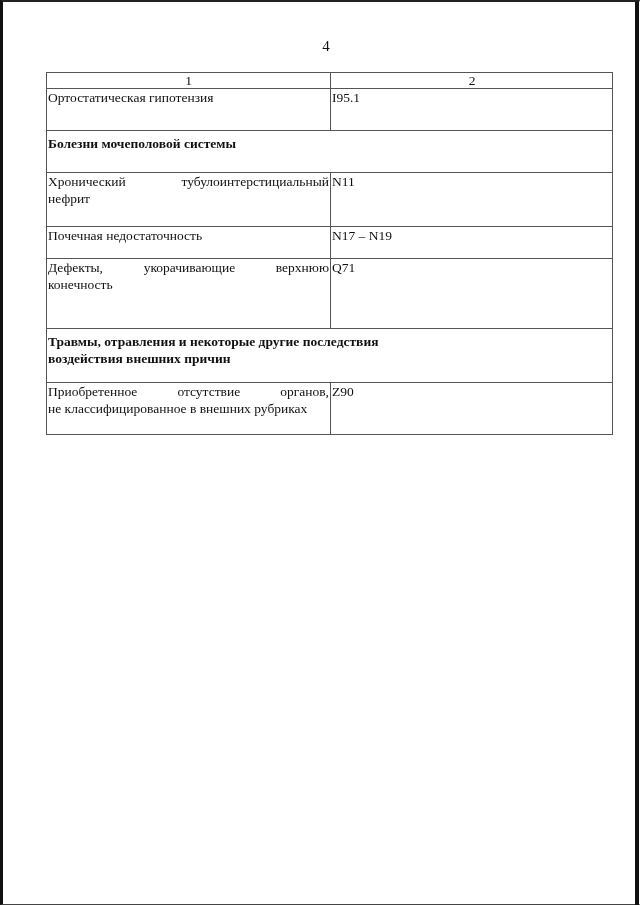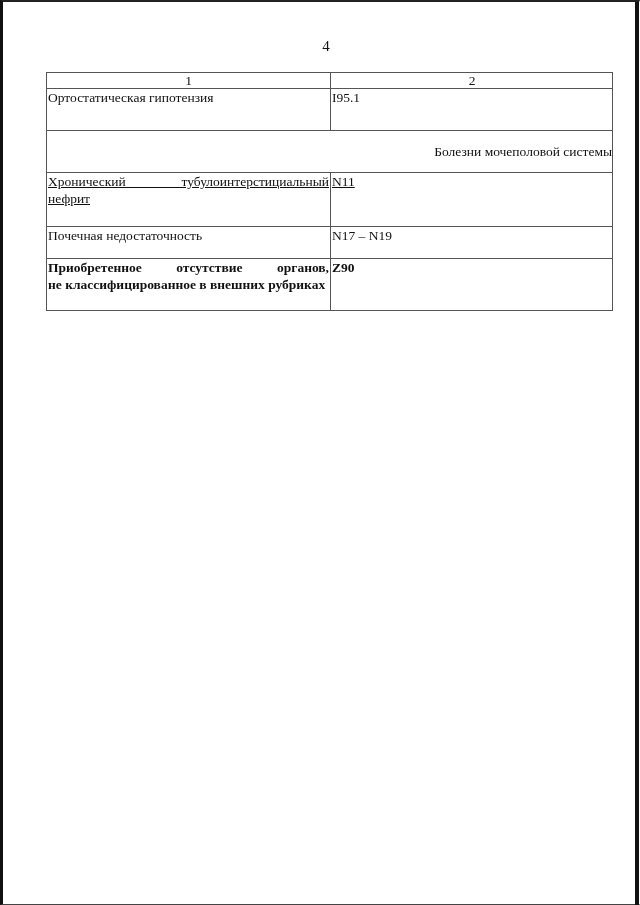--- a/index.html
+++ b/index.html
@@ -68,22 +68,23 @@
     }
     .icd-table td.code {
       text-align: left;
     }
     .icd-table tr.header td {
       text-align: center;
       height: 15px;
       line-height: 15px;
     }
     .icd-table td.section {
-      text-align: right;
-      padding-top: 12px;
+      text-align: left;
+      padding-top: 4px;
+      font-weight: bold;
     }
     .justify-line {
       display: block;
       text-align: justify;
       text-align-last: justify;
     }
   </style>
 </head>
 <body>
 
@@ -107,41 +108,54 @@
       </td>
       <td class="code">I95.1</td>
     </tr>
 
     <tr style="height:42px;">
       <td class="section" colspan="2">
         <span>Болезни мочеполовой системы</span>
       </td>
     </tr>
 
-    <tr style="height:54px;text-decoration:underline;">
+    <tr style="height:54px;">
       <td class="name">
         <span class="justify-line">Хронический тубулоинтерстициальный</span>
         <span>нефрит</span>
       </td>
       <td class="code">N11</td>
     </tr>
 
     <tr style="height:32px;">
       <td class="name">
         <span>Почечная недостаточность</span>
       </td>
       <td class="code">N17 – N19</td>
     </tr>
 
 
+    <tr style="height:70px;">
+      <td class="name">
+        <span class="justify-line">Дефекты, укорачивающие верхнюю</span>
+        <span>конечность</span>
+      </td>
+      <td class="code">Q71</td>
+    </tr>
 
 
+    <tr style="height:54px;">
+      <td class="section" colspan="2">
+        <span style="display:block;">Травмы, отравления и некоторые другие последствия</span>
+        <span style="display:block;">воздействия внешних причин</span>
+      </td>
+    </tr>
 
 
-    <tr style="height:52px;font-weight:bold;">
+    <tr style="height:52px;">
       <td class="name">
         <span class="justify-line">Приобретенное отсутствие органов,</span>
         <span>не классифицированное в внешних рубриках</span>
       </td>
       <td class="code">Z90</td>
     </tr>
   </tbody>
 </table>
 
 </body></html>

